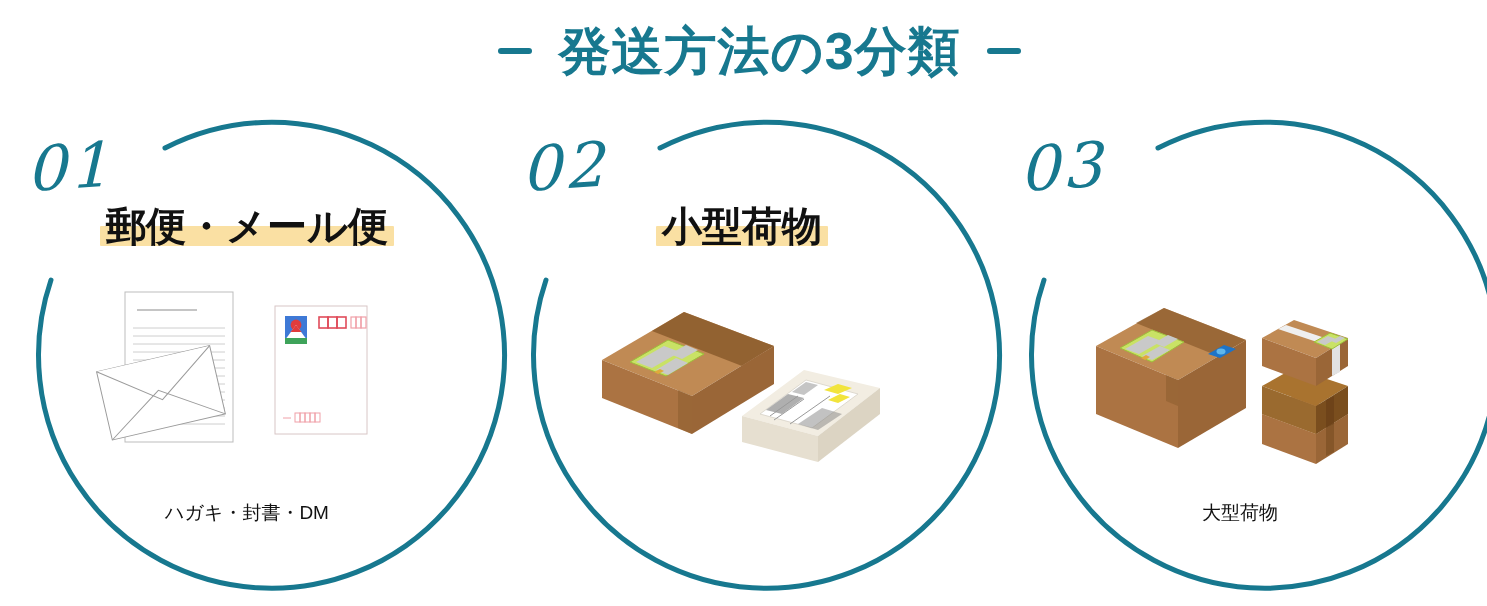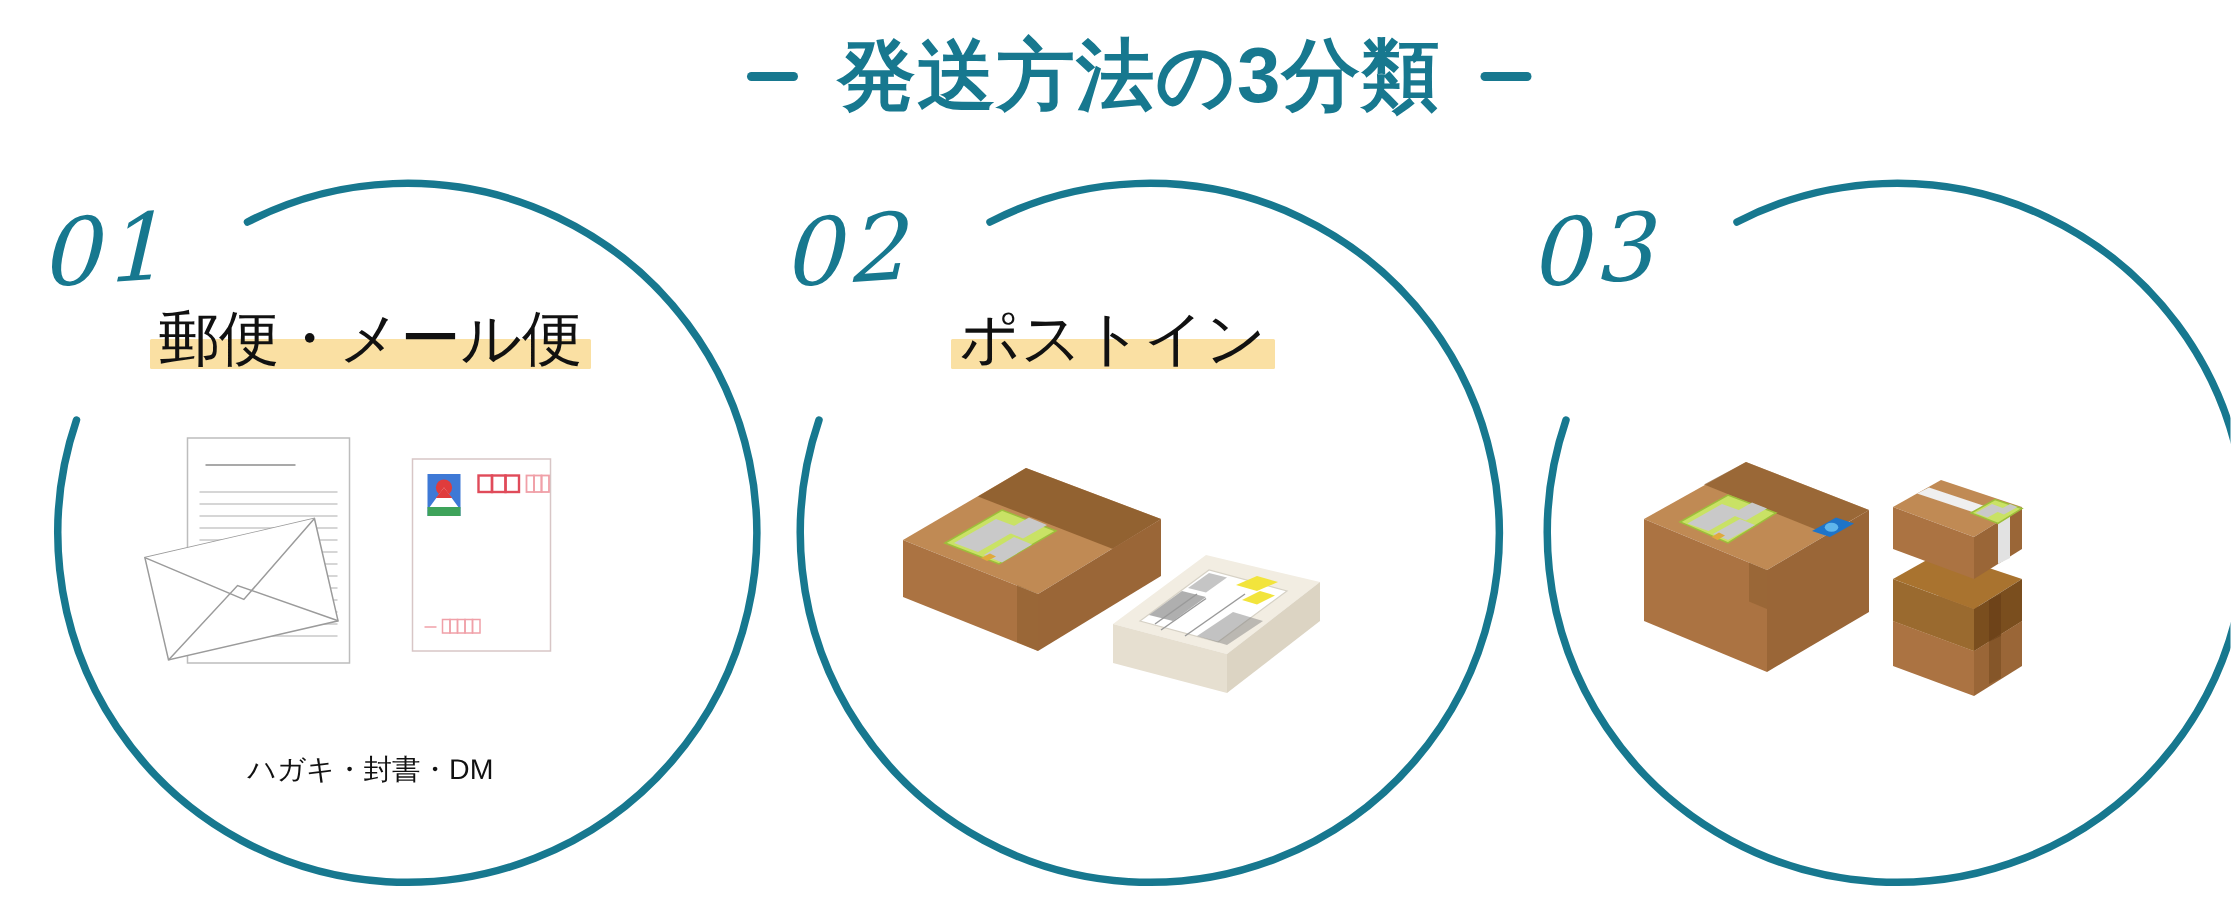--- a/index.html
+++ b/index.html
@@ -59,21 +59,21 @@
     position:absolute; left:0; top:96px; width:478px;
     text-align:center; height:58px;
   }
   .head .hl-wrap{ position:relative; display:inline-block; }
   .head .hl{
     position:absolute; left:-6px; right:-6px; bottom:2px; height:20px;
     background:#FAE0A3; z-index:0; border-radius:1px;
   }
   .head .htxt{
     position:relative; z-index:1;
-    font-size:40px; font-weight:normal; color:#111111;
+    font-size:40px; font-weight:bold; color:#111111;
     letter-spacing:0px; white-space:nowrap; line-height:1.1;
   }
 
   .art{
     position:absolute; left:0; top:176px; width:478px; height:200px;
   }
   .art svg{ display:block; margin:0 auto; overflow:visible; }
 
   .cap{
     position:absolute; left:0; top:392px; width:478px;
@@ -179,21 +179,21 @@
         <path d="M 150 34
                  A 233 233 0 1 1 36 166" fill="none" stroke="#17788F" stroke-width="5" stroke-linecap="round"></path>
       </svg>
     </div>
 
     <div class="num">02</div>
 
     <div class="head">
       <span class="hl-wrap">
         <span class="hl"></span>
-        <span class="htxt">ポストイン</span>
+        <span class="htxt">小型荷物</span>
       </span>
     </div>
 
     <div class="art">
       <svg width="300" height="190" viewBox="0 0 300 190">
 
         <g>
 
           <path d="M10 76 L92 28 L182 62 L100 112 Z" fill="#C08A54"></path>
 
@@ -298,15 +298,16 @@
 
           <g>
             <path d="M224 58 L240 49 L258 55 L242 65 Z" fill="#C9E265" stroke="#9DBE3A" stroke-width="1"></path>
             <path d="M227 58 L238 52 L246 55 L235 61 Z" fill="#C9C9C9"></path>
             <path d="M241 57 L250 52 L255 54 L246 59 Z" fill="#C9C9C9"></path>
           </g>
         </g>
       </svg>
     </div>
 
+    <div class="cap">大型荷物</div>
   </div>
 
 </div>
 
 </body></html>

